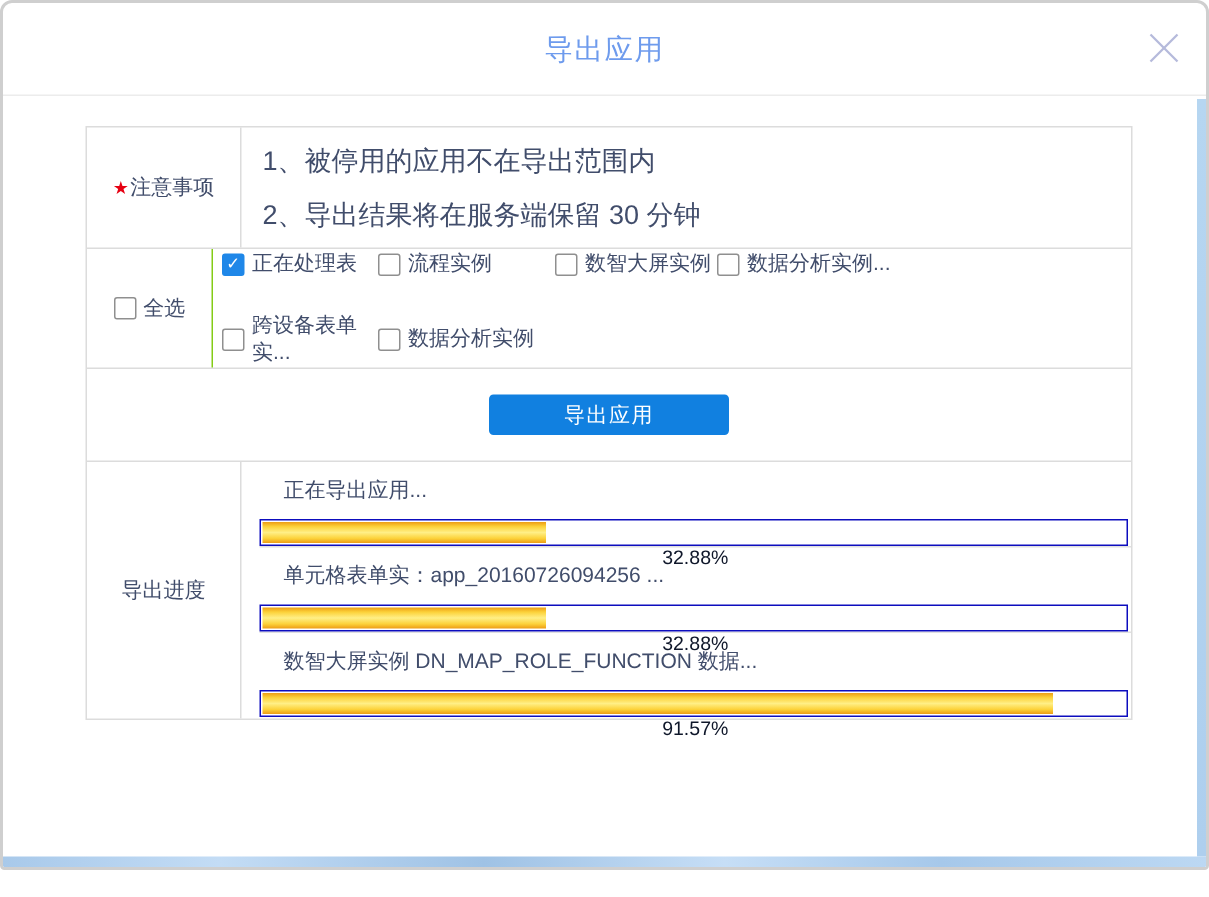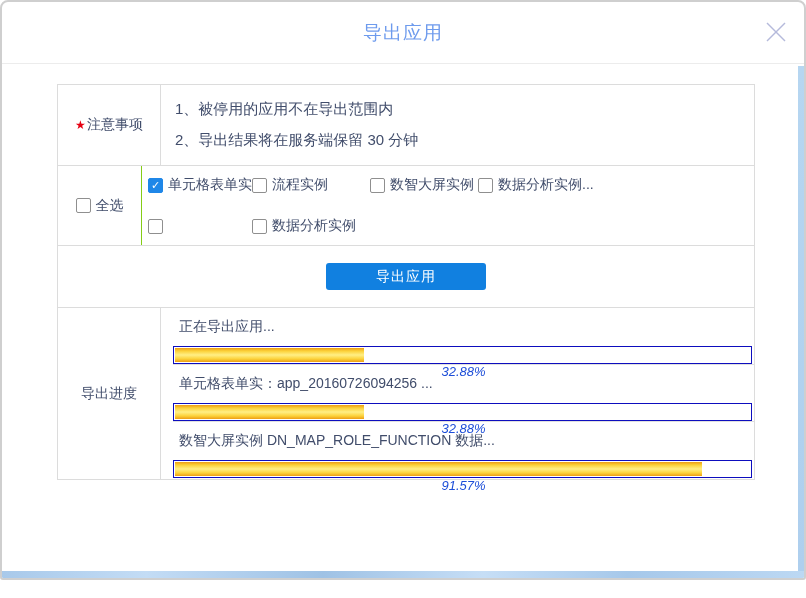--- a/index.html
+++ b/index.html
@@ -50,21 +50,21 @@
   .trow:last-child { border-bottom:none; }
   .label-cell {
     width:103px; flex:none;
     display:flex; align-items:center; justify-content:center;
     border-right:1px solid #dcdcdc;
     font-size:14px;
   }
   .row-notice { height:81px; }
   .notice-content {
     flex:1; display:flex; flex-direction:column; justify-content:center;
-    gap:12px; padding-left:14px; font-size:15px;
+    gap:12px; padding-left:14px; font-size:18px;
   }
   .req-star { color:#e60012; font-size:12px; margin-right:1px; }
   .row-target { height:80px; }
   .selall-cell {
     width:84px; flex:none;
     display:flex; align-items:center; justify-content:center;
     border-right:1px solid #84cc16;
   }
   .opts-cell {
     flex:1; display:flex; flex-direction:column; justify-content:center;
@@ -85,32 +85,32 @@
     width:160px; height:27px;
     background:#1180e0; color:#fff; font-size:14px;
     border:none; border-radius:3px; cursor:pointer;
     letter-spacing:1px;
     font-family:inherit;
   }
   .row-progress { min-height:171px; }
   .progress-cell { flex:1; padding-left:12px; }
   .p-item { position:relative; padding-top:10px; border-bottom:1px solid #e0e0e0; }
   .p-item:last-child { border-bottom:none; }
-  .p-msg { font-size:14px; line-height:16px; margin-left:6px; }
+  .p-msg { font-size:14px; line-height:16px; margin-left:16px; }
   .p-track {
     margin-top:12px; margin-right:2px; height:18px;
     border:1px solid #0d0dbe; background:#fff; padding:1px;
   }
   .p-fill {
     height:100%;
     background:linear-gradient(180deg,#ed9d14 0%,#fcd23a 22%,#ffef86 50%,#fcd23a 78%,#ed9d14 100%);
   }
   .p-pct {
     position:absolute; top:100%; left:0; right:0;
-    text-align:center; font-size:13px; color:#1d4ed8;font-style:italic;
+    text-align:center; font-size:13px; color:#0f172a;
   }
 </style>
 </head>
 <body>
 
 <div class="window">
 
   <div class="dlg-header">
     <span class="dlg-title">导出应用</span>
     <button class="close-btn">
@@ -140,38 +140,39 @@
           <span class="cb"></span>
           <span>全选</span>
         </label>
       </div>
       <div class="opts-cell">
         <div class="opts-line">
           <label class="cb-item">
             <span class="cb checked">
                 <span class="tick">✓</span>
               </span>
-            <span>单元格表单实</span>
+            <span>正在处理表</span>
           </label>
           <label class="cb-item">
             <span class="cb"></span>
             <span>流程实例</span>
           </label>
           <label class="cb-item">
             <span class="cb"></span>
             <span>数智大屏实例</span>
           </label>
           <label class="cb-item">
             <span class="cb"></span>
             <span>数据分析实例...</span>
           </label>
         </div>
         <div class="opts-line">
           <label class="cb-item">
             <span class="cb"></span>
+            <span>跨设备表单实...</span>
           </label>
           <label class="cb-item">
             <span class="cb"></span>
             <span>数据分析实例</span>
           </label>
         </div>
       </div>
     </div>
 
     <div class="trow row-button">

